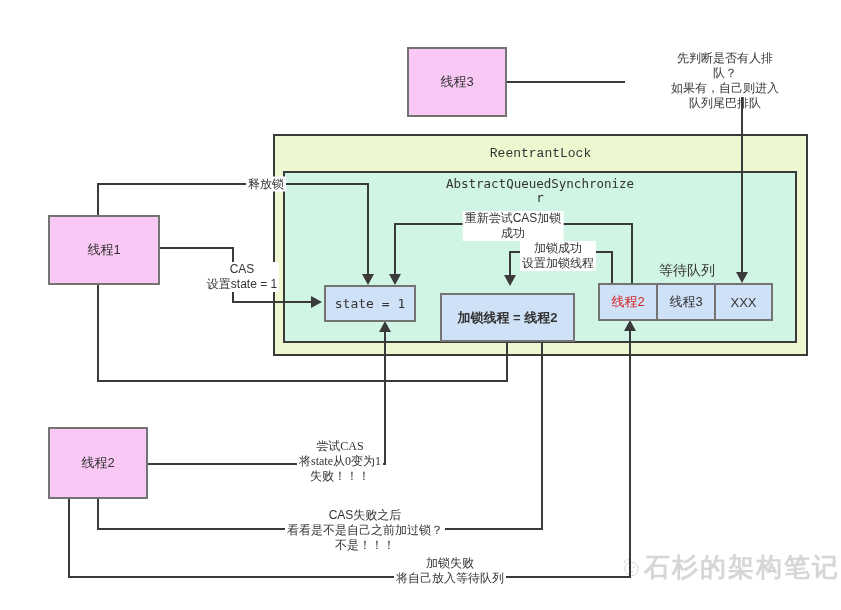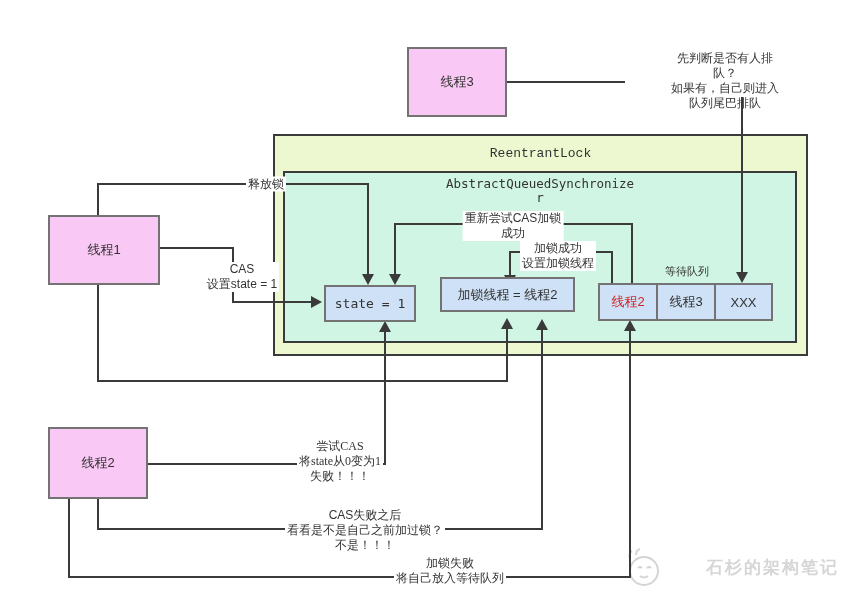--- a/index.html
+++ b/index.html
@@ -33,52 +33,52 @@
     border:2px solid #737373;box-sizing:border-box;z-index:3;
     display:flex;align-items:center;justify-content:center;
     font-size:13px;color:#333;
   }
   .pink{background:#f9c8f4;}
   .blue{background:#cfe1f6;}
   .t3{left:407px;top:47px;width:100px;height:70px;}
   .t1{left:48px;top:215px;width:112px;height:70px;}
   .t2{left:48px;top:427px;width:100px;height:72px;}
   .state{left:312px;top:285px;width:92px;height:37px;font-family:"DejaVu Sans Mono",monospace;margin-left:12px;}
-  .owner{left:440px;top:277px;width:135px;height:35px;}
+  .owner{left:440px;top:293px;width:135px;height:49px;font-weight:bold;}
   .qc1{left:598px;top:283px;width:60px;height:38px;}
   .qc2{left:656px;top:283px;width:60px;height:38px;}
   .qc3{left:714px;top:283px;width:59px;height:38px;}
   .hl{color:#d22424;}
   
   .lbl{
     z-index:4;transform:translate(-50%,-50%);
     text-align:center;white-space:pre-line;
     font-size:12px;line-height:15px;background:#ffffff;padding:0 2px;color:#333;
   }
   .lbl.nobg{background:transparent;}
   .qlabel{
     z-index:4;transform:translate(-50%,-50%);
-    font-size:11px;color:#333;white-space:nowrap;background:transparent;
+    font-size:14px;color:#333;white-space:nowrap;background:transparent;
   }
   .l-release{left:266px;top:184px;}
   .l-casset{left:242px;top:277px;}
   .l-retry{left:513px;top:226px;}
   .l-success{left:558px;top:256px;}
   .l-t3note{left:725px;top:81px;}
   .l-ifcas{left:250px;top:381px;}
   .l-trycas{left:340px;top:461px;font-family:Liberation Serif, serif;}
   .l-casfail{left:365px;top:530px;}
   .l-lockfail{left:450px;top:571px;}
   .l-queue{left:687px;top:271px;}
   
   .watermark{left:620px;top:544px;width:220px;height:46px;z-index:1;
     display:flex;align-items:center;gap:4px;}
   .wm-text{
-    font-size:17px;letter-spacing:2px;color:#d6d6d6;font-weight:bold;
-    text-shadow:1px 1px 0 #ffffff;white-space:nowrap;margin-left:40px;
+    font-size:26px;letter-spacing:2px;color:#d6d6d6;font-weight:bold;
+    text-shadow:1px 1px 0 #ffffff;white-space:nowrap;
   }
 </style>
 </head>
 <body>
 
 <div class="canvas">
 
   <div class="abs outer">
     <div class="outer-title">ReentrantLock</div>
   </div>

